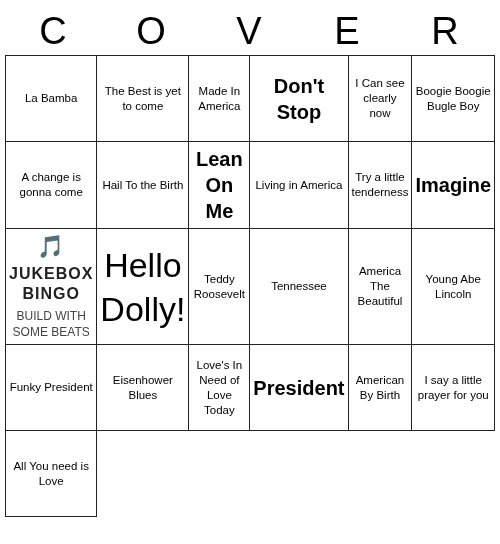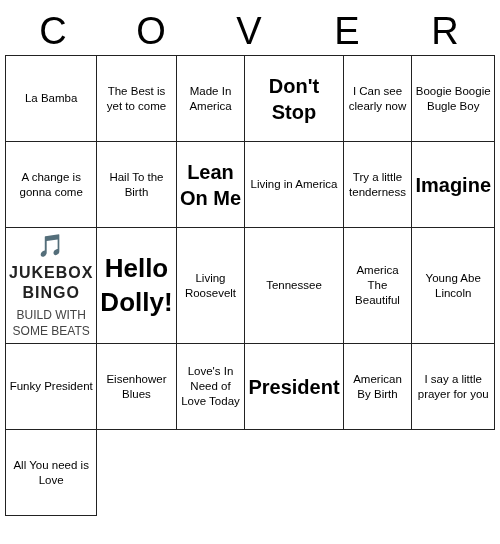--- a/index.html
+++ b/index.html
@@ -46,22 +46,22 @@
       font-size: 11.5px;
       line-height: 1.3;
       position: relative;
     }
     .cell.large-text {
       font-size: 20px;
       font-weight: bold;
       align-items: center;
     }
     .cell.xlarge-text {
-      font-size: 26px;
-      font-weight: bold;
+      font-size: 34px;
+      font-weight: normal;
     }
     .cell.medium-text {
       font-size: 20px;
       font-weight: bold;
     }
     .jukebox-cell {
       flex-direction: column;
       font-size: 10px;
     }
     .jukebox-logo {
@@ -130,21 +130,21 @@
       </div>
       <div class="cell jukebox-cell">
         <span class="jukebox-icon">🎵</span>
         <span class="jukebox-logo">JUKEBOX BINGO</span>
         <span class="jukebox-sub">BUILD WITH SOME BEATS</span>
       </div>
       <div class="cell xlarge-text">
         <span>Hello Dolly!</span>
       </div>
       <div class="cell ">
-        <span>Living Roosevelt</span>
+        <span>Teddy Roosevelt</span>
       </div>
       <div class="cell ">
         <span>Tennessee</span>
       </div>
       <div class="cell ">
         <span>America The Beautiful</span>
       </div>
       <div class="cell ">
         <span>Young Abe Lincoln</span>
       </div>

